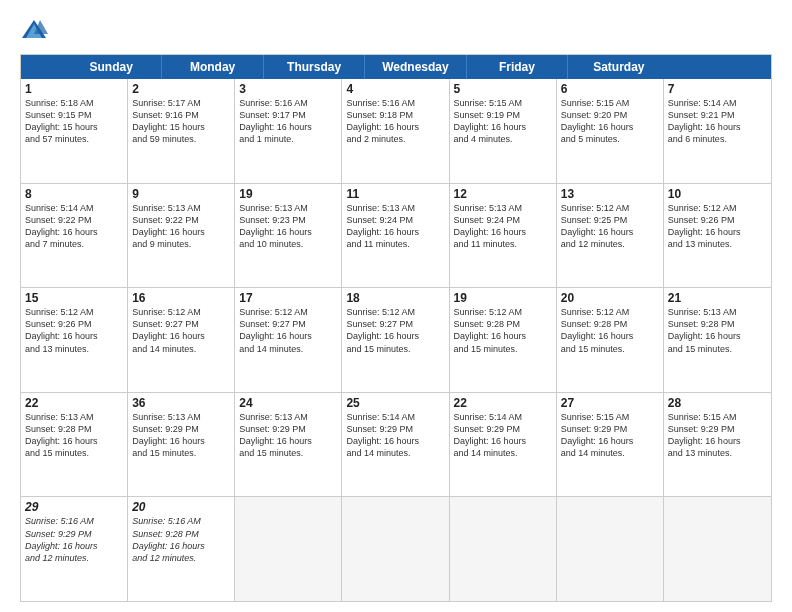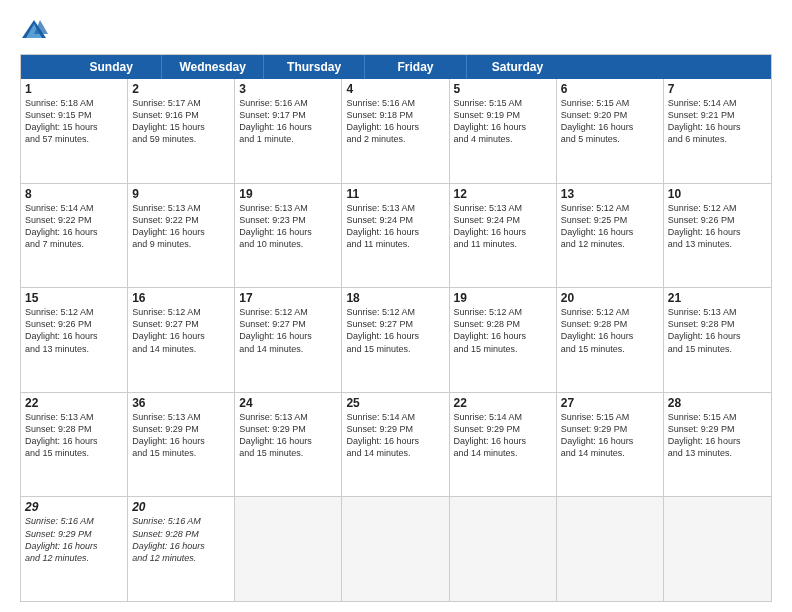--- a/index.html
+++ b/index.html
@@ -135,22 +135,23 @@
     </div>
     <div class="title-block">
       <div class="month-title"></div>
       <div class="location"></div>
     </div>
   </div>
 
   <div class="calendar">
     <div class="cal-header" id="cal-header">
         <div class="cal-header-cell">Sunday</div>
+        <div class="cal-header-cell">Monday</div>
+        <div class="cal-header-cell">Thursday</div>
         <div class="cal-header-cell">Wednesday</div>
-        <div class="cal-header-cell">Thursday</div>
         <div class="cal-header-cell">Friday</div>
         <div class="cal-header-cell">Saturday</div>
       </div>
     <div class="cal-body" id="cal-body">
         <div class="cal-row">
           <div class="cal-cell">
             <span class="day-num">1</span>
             <div class="cell-text" style="white-space: pre-line;">Sunrise: 5:18 AM
 Sunset: 9:15 PM
 Daylight: 15 hours

